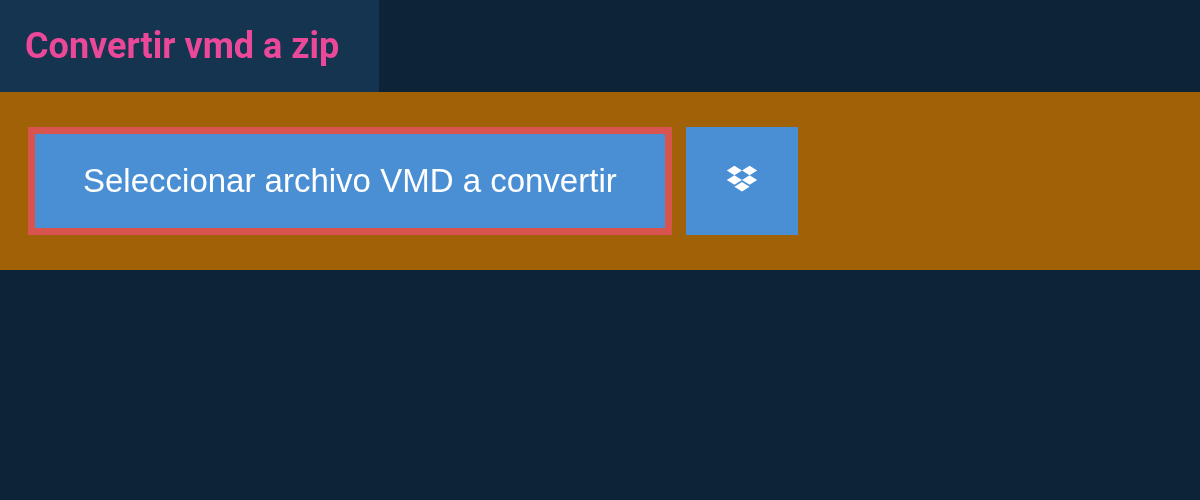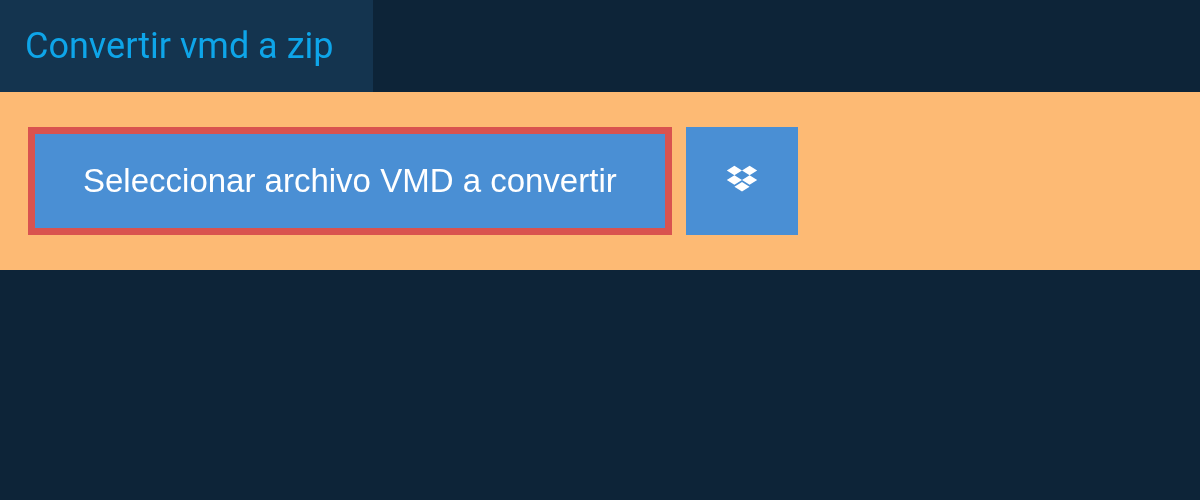--- a/index.html
+++ b/index.html
@@ -11,26 +11,26 @@
       width: 1200px;
       height: 500px;
       background: #0d2438;
       font-family: -apple-system, BlinkMacSystemFont, "Segoe UI", Roboto, sans-serif;
       overflow: hidden;
     }
     .header-tab {
       background: #14344f;
       display: inline-block;
       padding: 25px 40px 25px 25px;
-      color: #0ea5e9;
+      color: #ec4899;
       font-size: 36px;
-      font-weight: 400;
+      font-weight: 700;
     }
     .content-panel {
-      background: #fdba74;
+      background: #a16207;
       margin-top: 0;
       padding: 35px 28px;
       width: 100%;
     }
     .button-row {
       display: flex;
       gap: 14px;
       align-items: stretch;
     }
     .select-button-wrapper {

